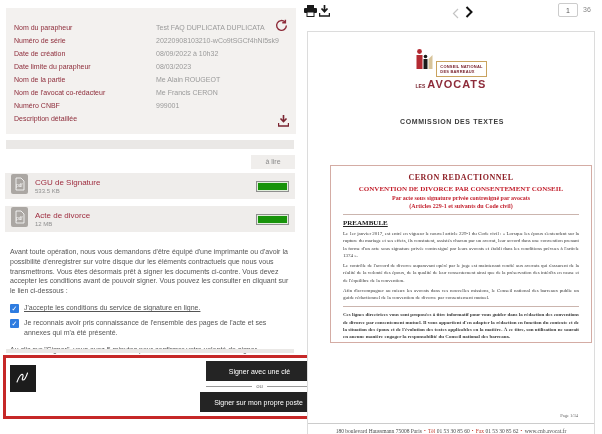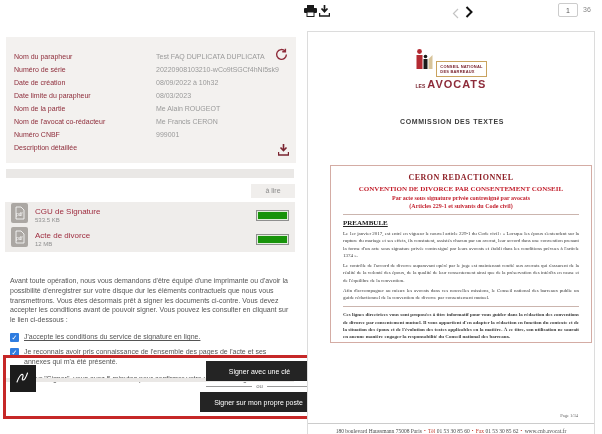--- a/index.html
+++ b/index.html
@@ -1,39 +1,39 @@
 <!DOCTYPE html>
 <html><head>
 <meta charset="utf-8">
 <style>
   * { margin:0; padding:0; box-sizing:border-box; }
   html,body { width:602px; height:434px; }
   body { position:relative; background:#fff; font-family:"Liberation Sans", sans-serif; overflow:hidden; }
 
   
-  .left-panel { position:absolute; left:0; top:0; width:300px; height:316px;margin-top:29px; }
+  .left-panel { position:absolute; left:0; top:0; width:300px; height:316px; }
 
   .meta-card { position:absolute; left:6px; top:8px; width:290px; height:126px;
                background:#f3f1ef; padding:13px 6px 0 8px; }
   .meta-row { display:flex; height:13px; align-items:center; }
   .meta-label { width:142px; font-size:7px; color:#8e2c3a; }
   .meta-value { font-size:7px; color:#9a9a9a; }
   .reset-btn { position:absolute; right:8px; top:10px; width:13px; height:13px; cursor:pointer; }
   .card-download { position:absolute; right:7px; bottom:3px; cursor:pointer; }
 
   .strip { position:absolute; left:6px; width:288px; background:#eae8e6; }
   .strip1 { top:140px; height:9px; }
   .strip3 { top:349px; height:4px; }
 
   .read-header { position:absolute; top:155px; left:251px; width:44px; height:14px;
                  background:#f0eeec; color:#8a8a8a; font-size:7px; text-align:center; line-height:14px; }
 
   .doc-row { position:absolute; left:5px; width:290px; height:26px; background:#efedeb;
              display:flex; align-items:center; padding:0 6px; cursor:pointer; }
-  .doc-row1 { top:173px; } .doc-row2 { top:197px; }
+  .doc-row1 { top:173px; } .doc-row2 { top:206px; }
   .doc-text { margin-left:7px; }
   .doc-title { font-size:8px; color:#9e2b3e; }
   .doc-size { font-size:6px; color:#8f8f8f; margin-top:1px; }
   .progress { margin-left:auto; width:33px; height:11px; background:#17930a;
               border:1px solid #8f8f8f; box-shadow:inset 0 0 0 1px #dfeeda; }
 
   .conditions { position:absolute; left:10px; top:247px; width:284px; font-size:7px;
                 color:#555; line-height:1.4; }
   .conditions .intro { margin-bottom:7px; }
   .check-row { display:flex; gap:5px; margin:5px 0; align-items:flex-start; }

